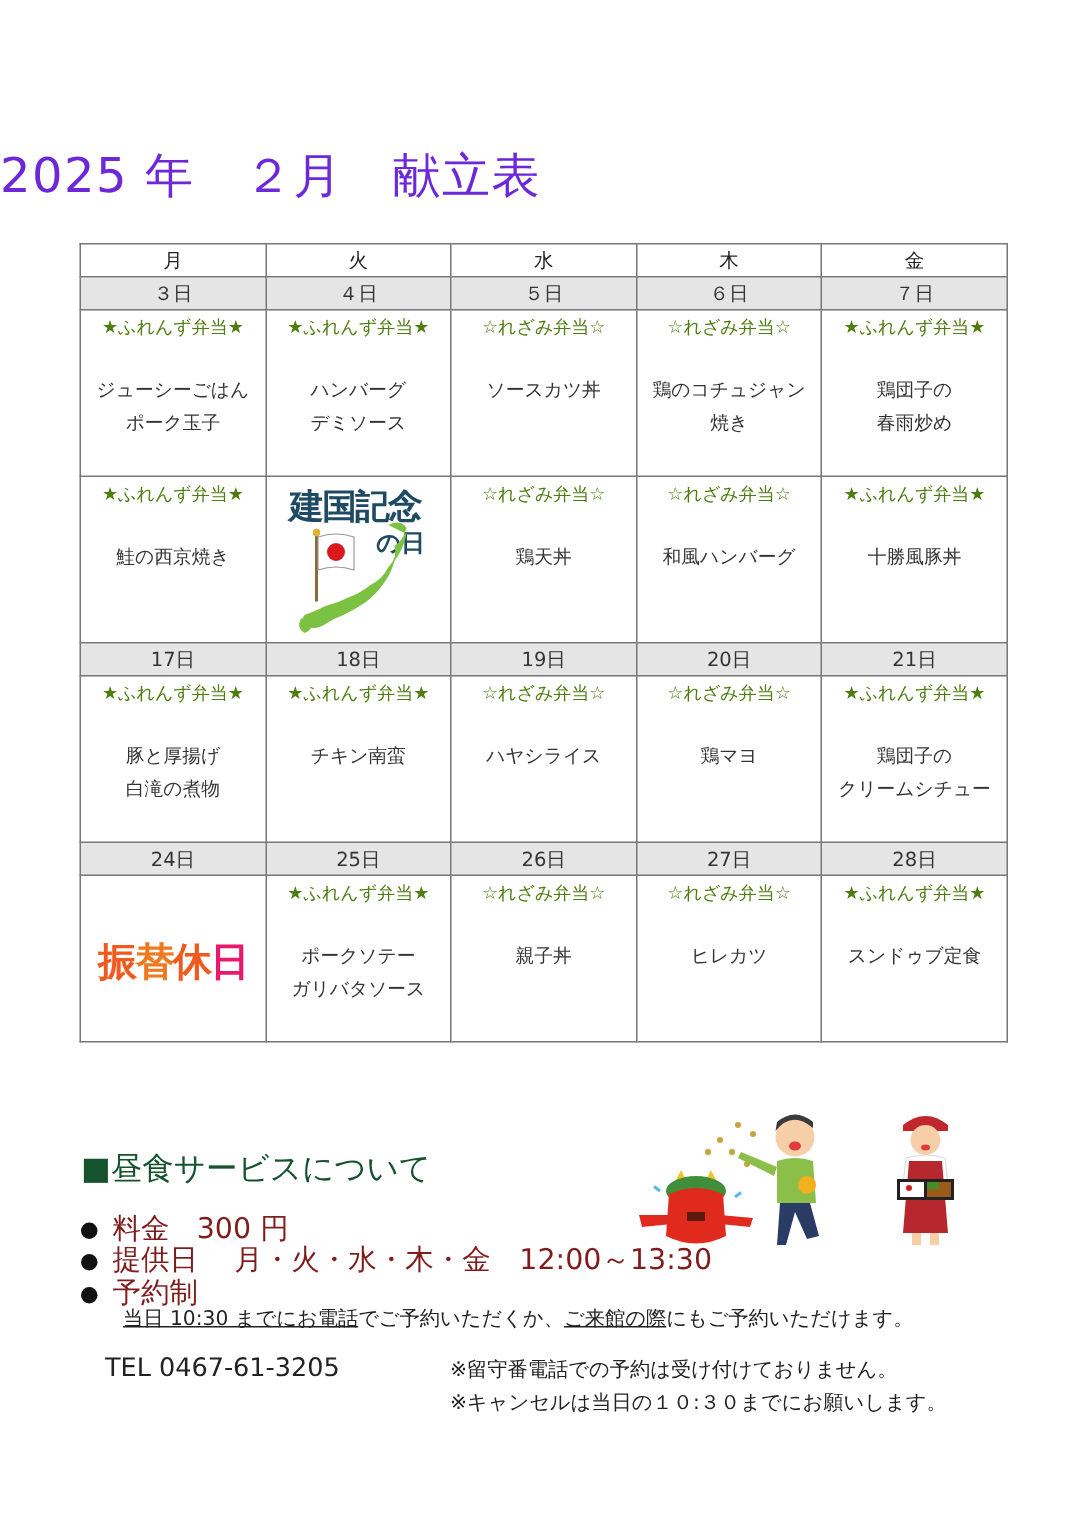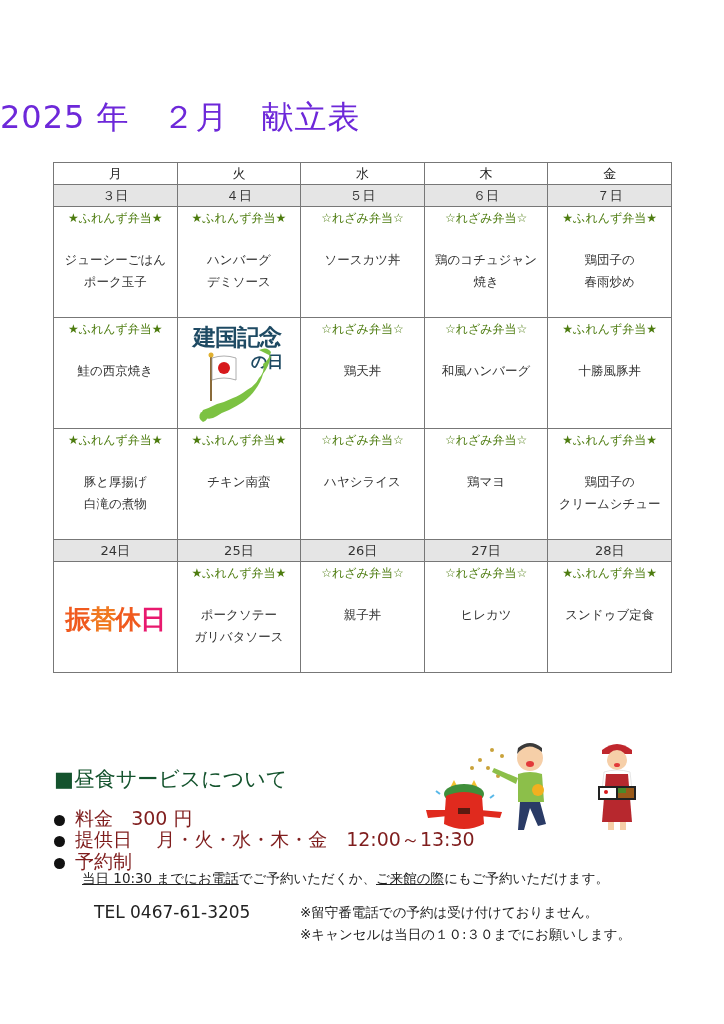--- a/index.html
+++ b/index.html
@@ -18,21 +18,21 @@
   .img-cell { height:110px; }
   .kenkoku { width:100px; height:100px; margin:4px auto 0; position:relative; }
   .kenkoku .txt { font-weight:bold; font-size:23px; color:#1e4a63; letter-spacing:-1px; text-align:left; padding-left:4px; }
   .kenkoku .nohi { position:absolute; left:62px; top:30px; font-weight:bold; font-size:16px; color:#1e4a63; }
   .furikae { margin-top:40px; font-weight:bold; font-size:26px; letter-spacing:-1px; }
   .section-title { position:absolute; left:54px; top:765px; font-size:21px; color:#14532d; }
   .bullet-line { position:absolute; left:54px; font-size:19px; color:#7f1d1d; }
   .bullet { display:inline-block; width:11px; height:11px; border-radius:50%; background:#111; margin-right:10px; vertical-align:-1px; }
   .note-line { position:absolute; left:82px; top:870px; font-size:13.5px; color:#222; }
   .note-line u { }
-  .tel { position:absolute; left:94px; top:902px; font-size:17px; color:#222; }
+  .tel { position:absolute; left:70px; top:902px; font-size:17px; color:#222; }
   .notice { position:absolute; left:300px; font-size:13.5px; color:#222; }
   .illus { position:absolute; }
 </style>
 </head>
 <body>
 
 <div class="title">2025 年　２月　献立表</div>
 
 <table class="menu">
   <tbody>
@@ -127,20 +127,27 @@
     </td>
     <td class="cell">
       <div class="type">★ふれんず弁当★</div>
       <div class="dish">
             <div>十勝風豚丼</div>
             <div></div>
           </div>
     </td>
   </tr>
 
+  <tr>
+    <td class="date">17日</td>
+    <td class="date">18日</td>
+    <td class="date">19日</td>
+    <td class="date">20日</td>
+    <td class="date">21日</td>
+  </tr>
   <tr>
     <td class="cell">
       <div class="type">★ふれんず弁当★</div>
       <div class="dish">
             <div>豚と厚揚げ</div>
             <div>白滝の煮物</div>
           </div>
     </td>
     <td class="cell">
       <div class="type">★ふれんず弁当★</div>

